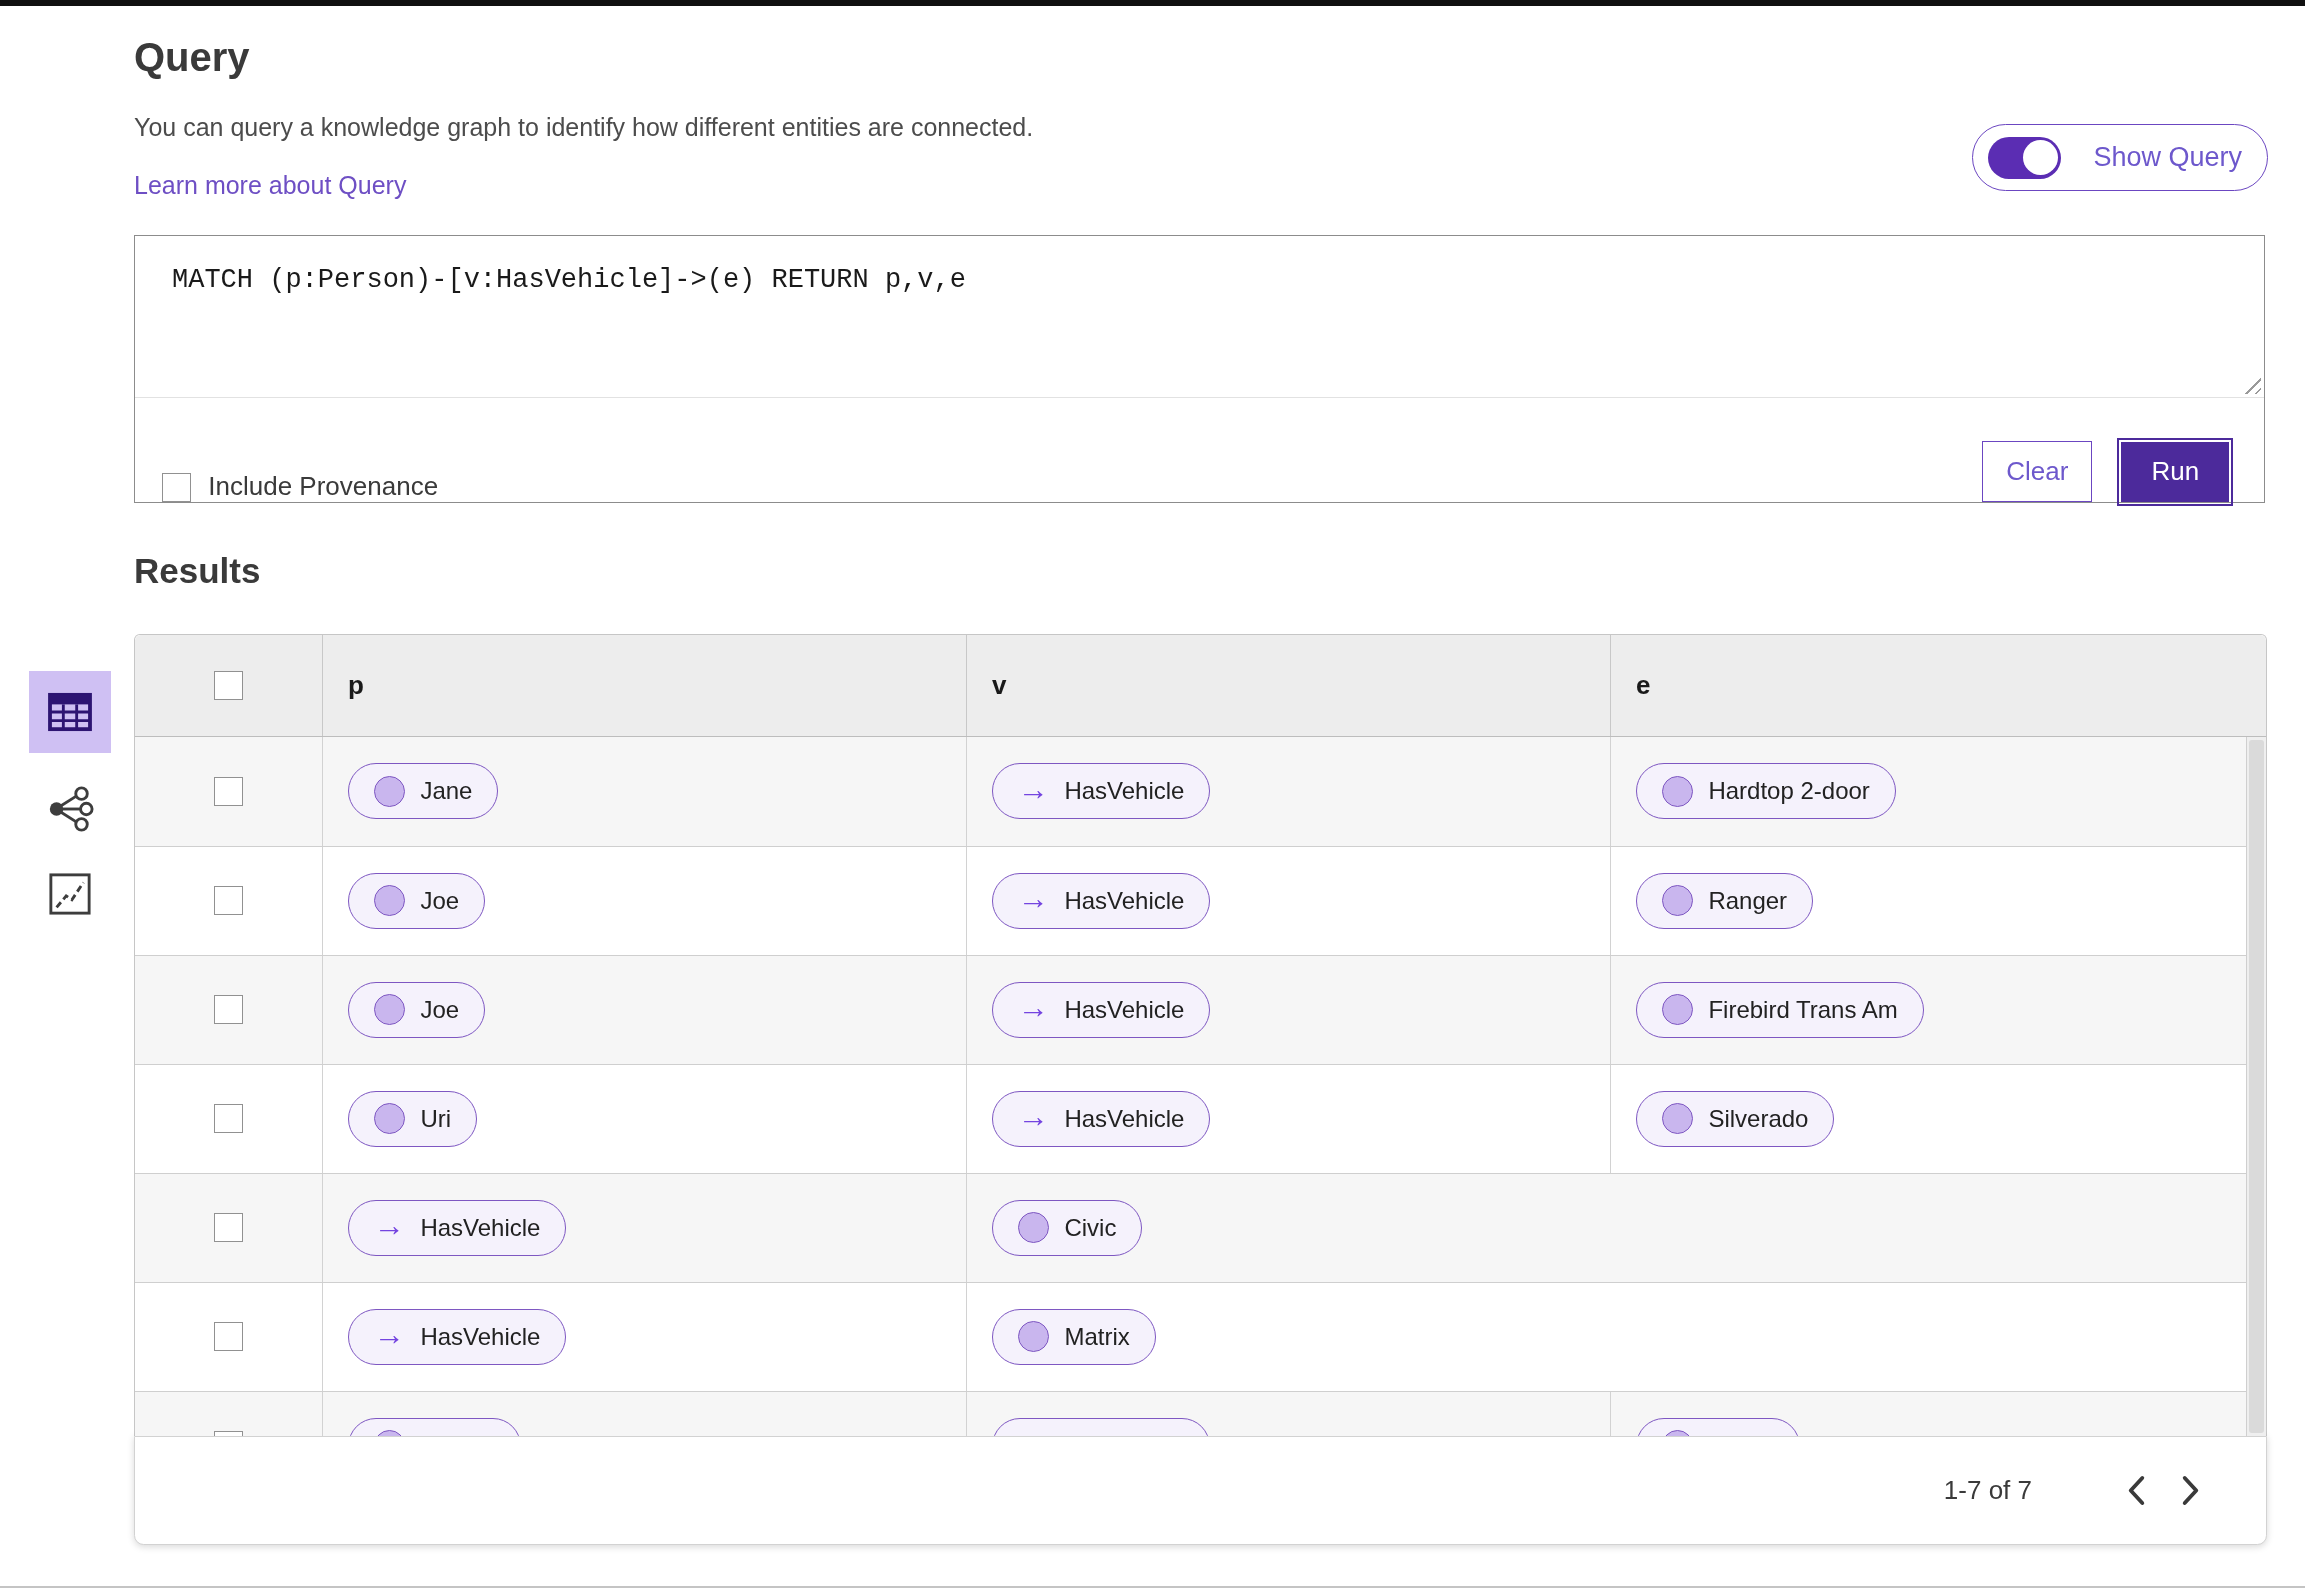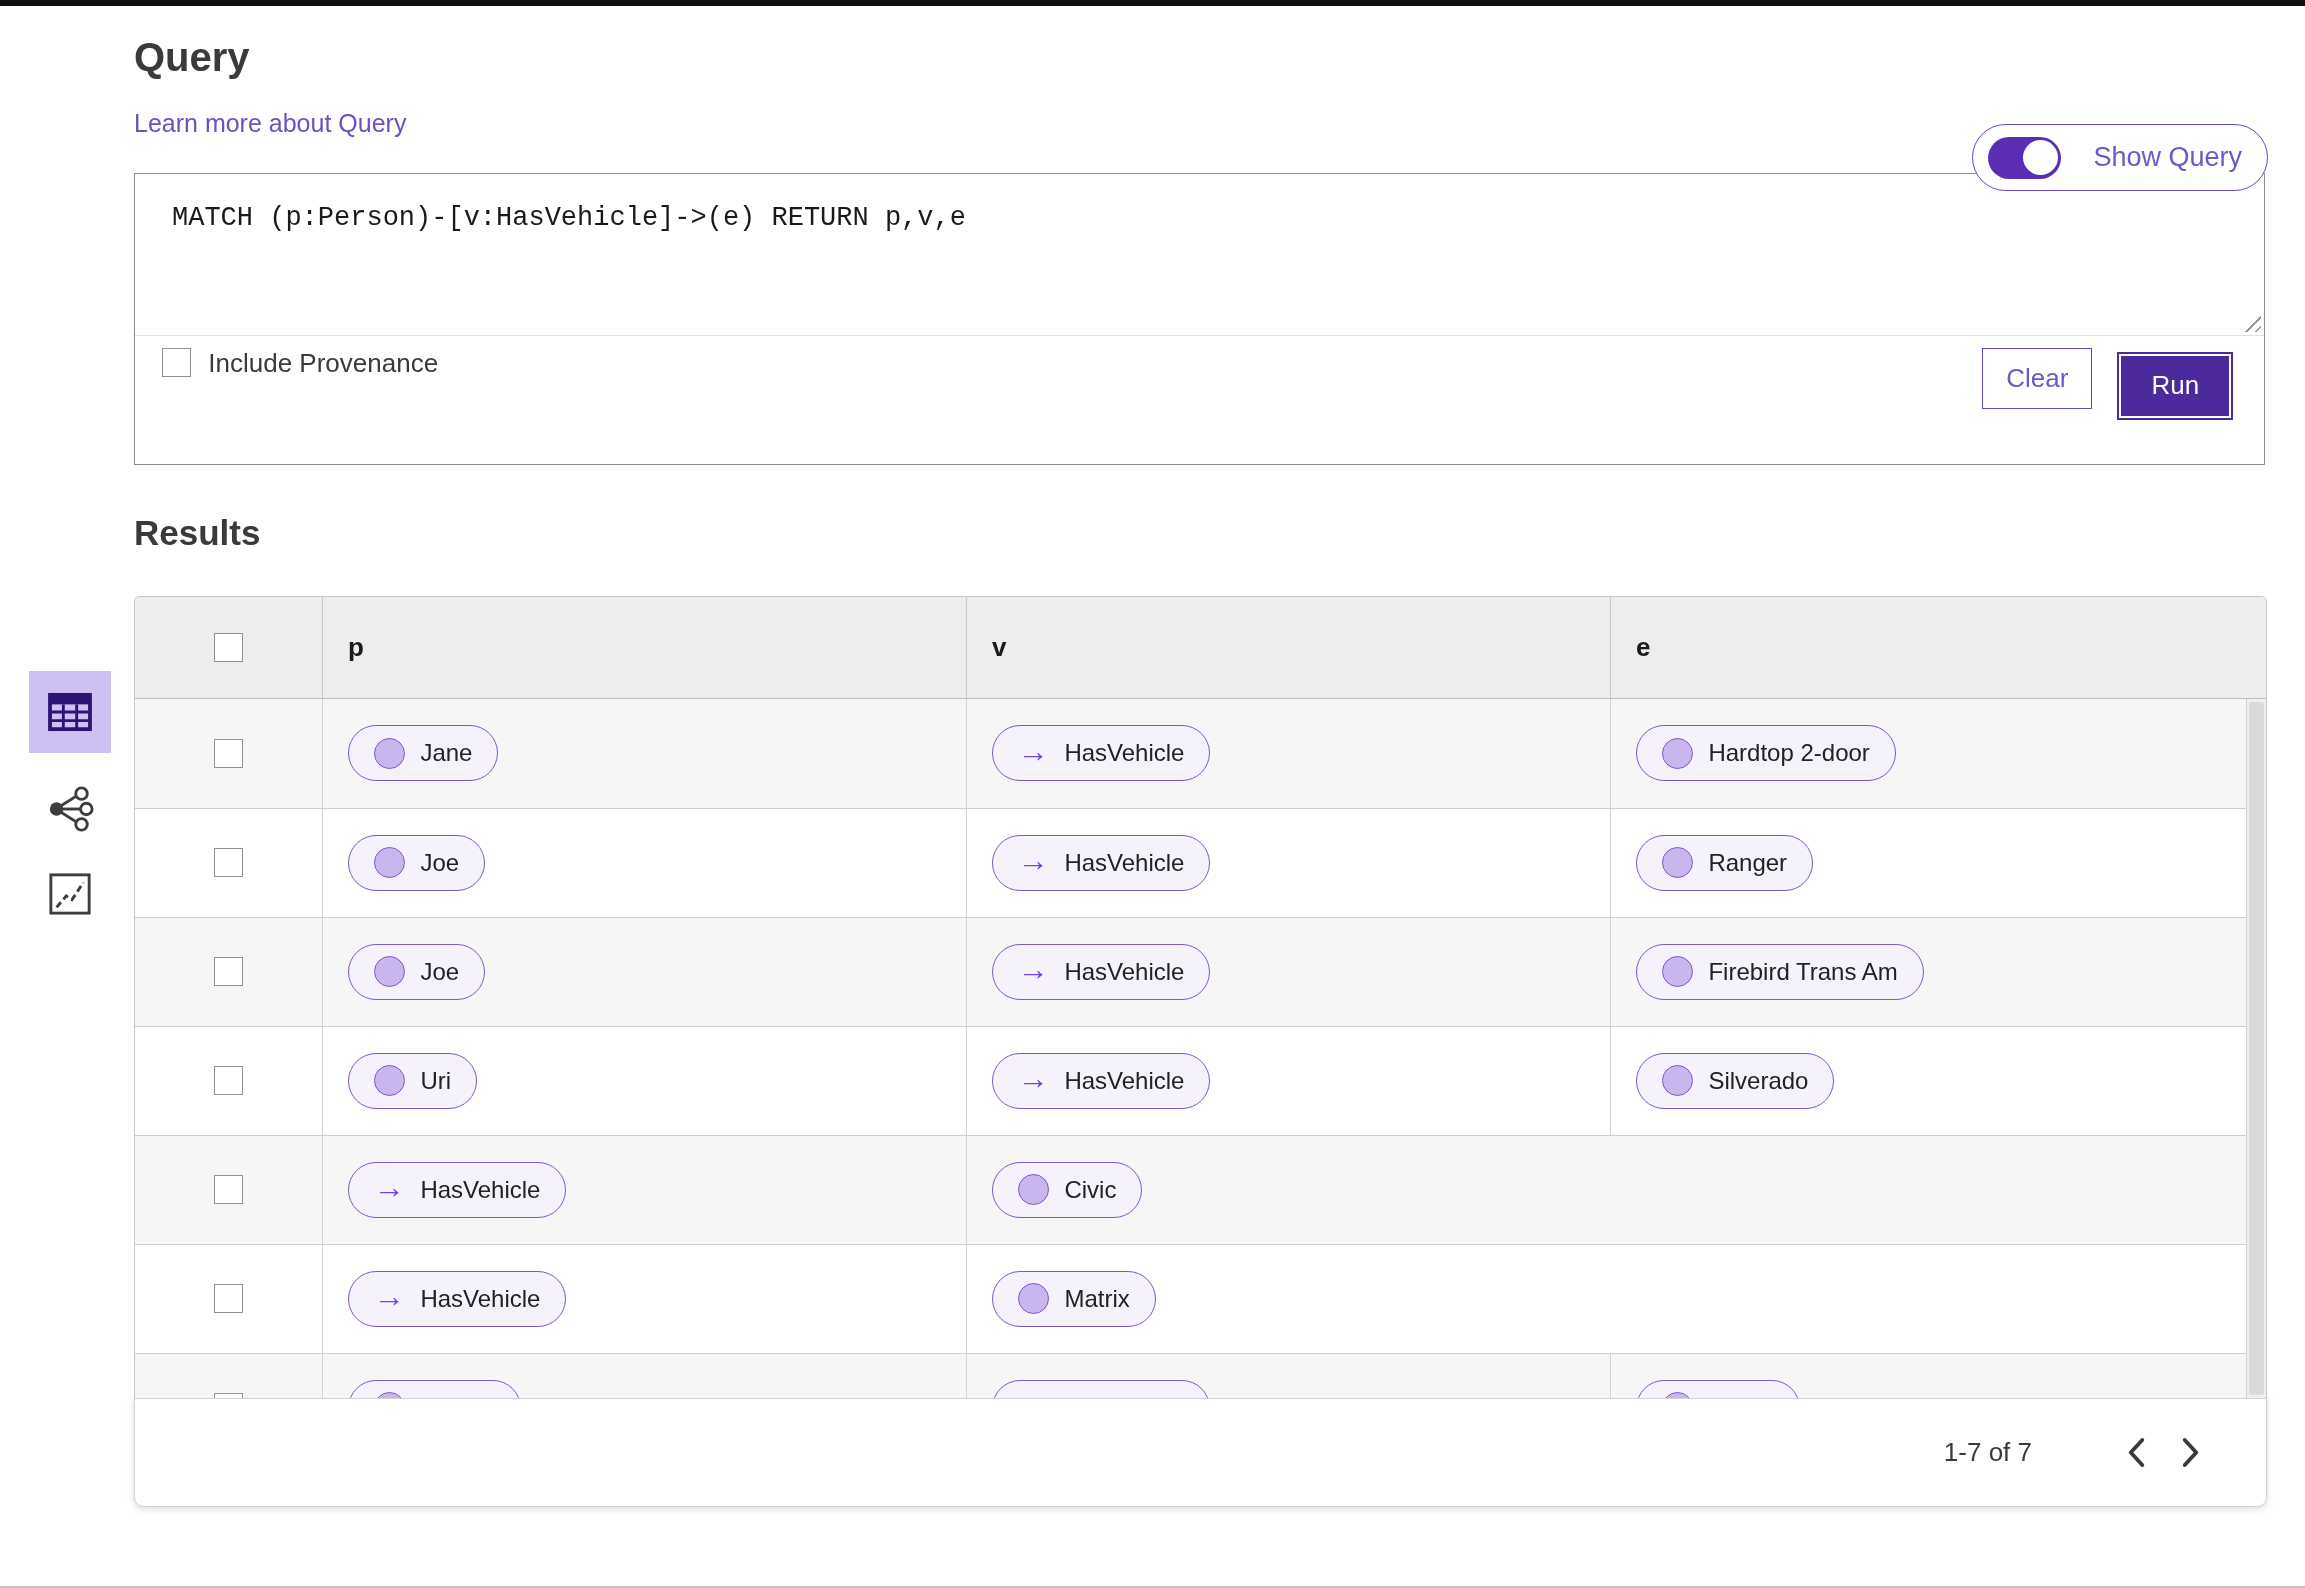--- a/index.html
+++ b/index.html
@@ -22,21 +22,21 @@
   .toggle-label{font-size:27px;color:#6d58cc;}
 
   .query-card{margin-top:35px;width:2129px;border:1.9px solid #8c8c8c;background:#fff;}
   .editor-area{position:relative;height:161px;}
   .query-textarea{display:block;width:100%;height:100%;box-sizing:border-box;border:none;outline:none;resize:none;
         padding:25px 37px;font-family:"Liberation Mono","DejaVu Sans Mono",monospace;font-size:27px;color:#1a1a1a;
         line-height:1.45;background:transparent;}
   .resize-grip{position:absolute;right:2.9px;bottom:2.9px;width:21px;height:21px;
         background:repeating-linear-gradient(135deg,transparent 0 4.8px,#9a9a9a 4.8px 6.7px);
         clip-path:polygon(100% 0,100% 100%,0 100%);cursor:nwse-resize;}
-  .query-footer{display:flex;align-items:flex-start;height:104px;border-top:1.9px solid #e2e2e2;padding:12px 27px;}
+  .query-footer{display:flex;align-items:flex-end;height:104px;border-top:1.9px solid #e2e2e2;padding:0 27px;}
   .checkbox{display:inline-block;width:29px;height:29px;box-sizing:border-box;border:1.9px solid #919191;background:#fff;cursor:pointer;}
   .prov-label{margin-left:17.3px;font-size:26px;color:#3a3a3a;}
   .spacer{flex:1;}
   .btn{display:flex;align-items:center;justify-content:center;font-size:26px;cursor:pointer;box-sizing:border-box;}
   .btn-clear{width:110px;height:61px;background:#fff;border:1.9px solid #6b46c1;color:#6d58cc;margin-right:29px;}
   .btn-run{width:108px;height:60px;background:#4c2a9b;border:none;color:#fff;
         outline:2.9px solid #4c2a9b;outline-offset:2.9px;margin-right:7.7px;margin-top:8px;}
 
   
   .results-title{margin:48px 0 0;font-size:35px;font-weight:700;color:#3a3a3a;}
@@ -78,20 +78,21 @@
   .pg-btn{width:54px;height:54px;display:flex;align-items:center;justify-content:center;cursor:pointer;background:none;border:none;}
 </style>
 </head>
 <body>
 
 <div class="page">
   <div class="topbar"></div>
 
   <div class="main">
     <h1 class="query-title">Query</h1>
+    <p class="desc">You can query a knowledge graph to identify how different entities are connected.</p>
     <a class="learn-link">Learn more about Query</a>
 
     <div class="query-card">
       <div class="editor-area">
         <textarea class="query-textarea" spellcheck="false" style="">MATCH (p:Person)-[v:HasVehicle]-&gt;(e) RETURN p,v,e</textarea>
         <div class="resize-grip"></div>
       </div>
       <div class="query-footer">
         <span class="checkbox"></span>
         <span class="prov-label">Include Provenance</span>

